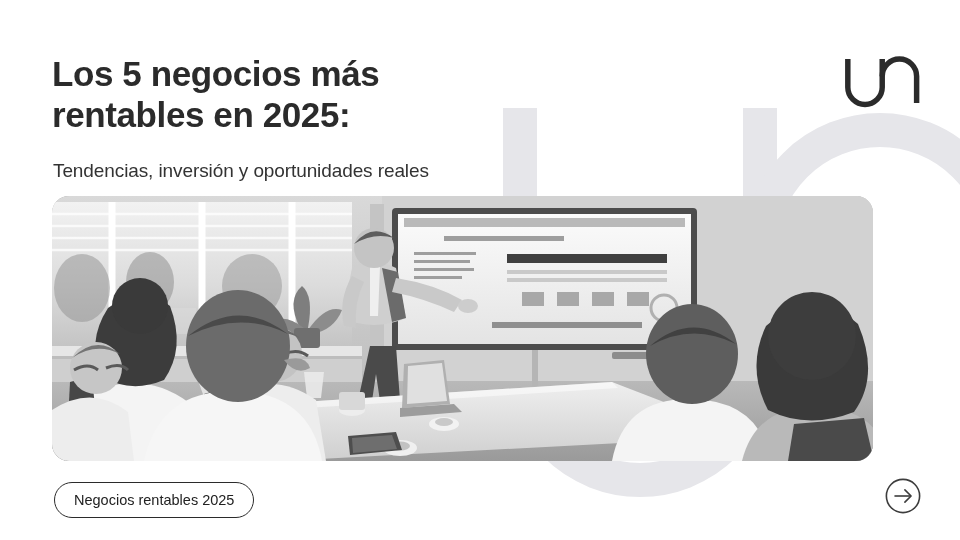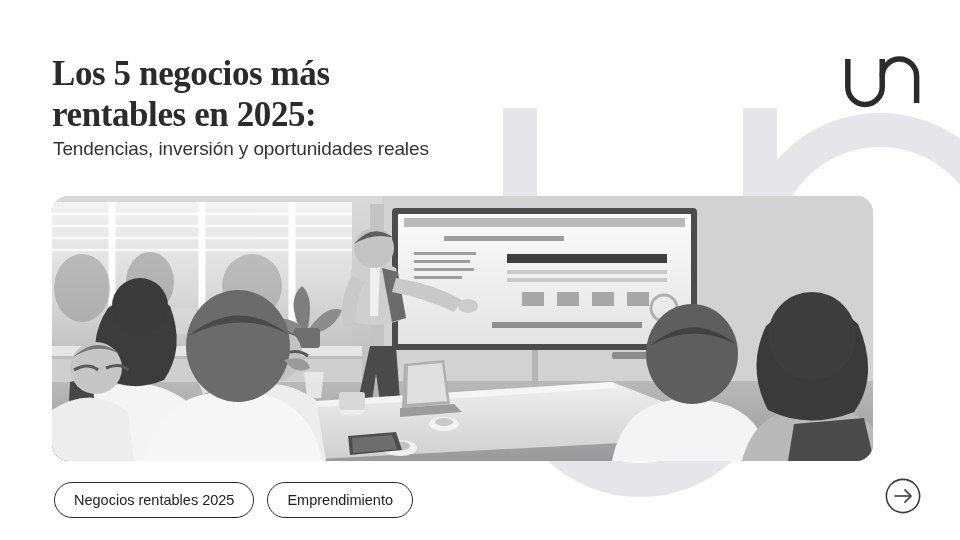--- a/index.html
+++ b/index.html
@@ -32,26 +32,25 @@
     left: 52px;
     top: 54px;
     width: 520px;
     margin: 0;
     font-size: 35px;
     line-height: 1.16;
     font-weight: bold;
     letter-spacing: -0.4px;
     color: #2b2b2b;
     white-space: pre-line;
-    font-family: Liberation Serif, serif;
   }
   .subhead {
     position: absolute;
     left: 53px;
-    top: 138px;
+    top: 160px;
     margin: 0;
     font-size: 19px;
     font-weight: normal;
     letter-spacing: -0.1px;
     color: #333333;
   }
 
   
   .brand-logo {
     position: absolute;
@@ -312,21 +311,20 @@
         <path d="M714 130 q48 -42 92 -2 q22 52 -4 88 q-46 18 -86 -2 q-22 -42 -2 -84 z" fill="#3a3a3a"></path>
         <ellipse cx="760" cy="140" rx="44" ry="44" fill="#3d3d3d"></ellipse>
 
         <path d="M742 228 l70 -6 l10 43 l-86 0 z" fill="#4a4a4a"></path>
       </g>
     </svg>
   </div>
 
   <div class="tag-row">
     <span class="tag">Negocios rentables 2025</span>
-    <span class="tag">Emprendimiento</span>
   </div>
 
   <svg class="next-arrow" viewBox="0 0 40 40" xmlns="http://www.w3.org/2000/svg" aria-hidden="true">
     <circle cx="20" cy="20" r="17.5" fill="none" stroke="#3d3d3d" stroke-width="1.7"></circle>
     <line x1="11" y1="20" x2="28" y2="20" stroke="#3d3d3d" stroke-width="1.7"></line>
     <polyline points="22,13.5 28.5,20 22,26.5" fill="none" stroke="#3d3d3d" stroke-width="1.7" stroke-linecap="round" stroke-linejoin="round"></polyline>
   </svg>
 
 </div>
 

